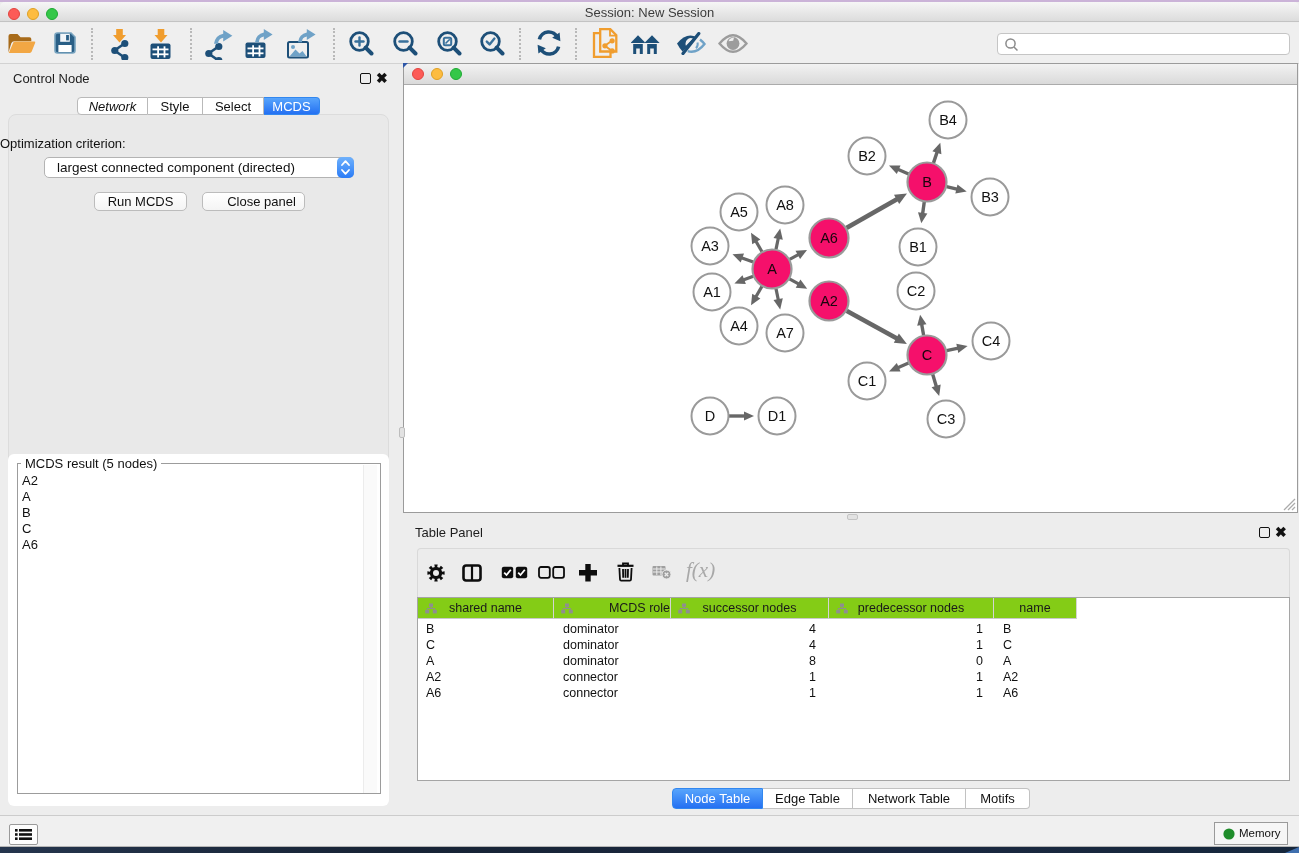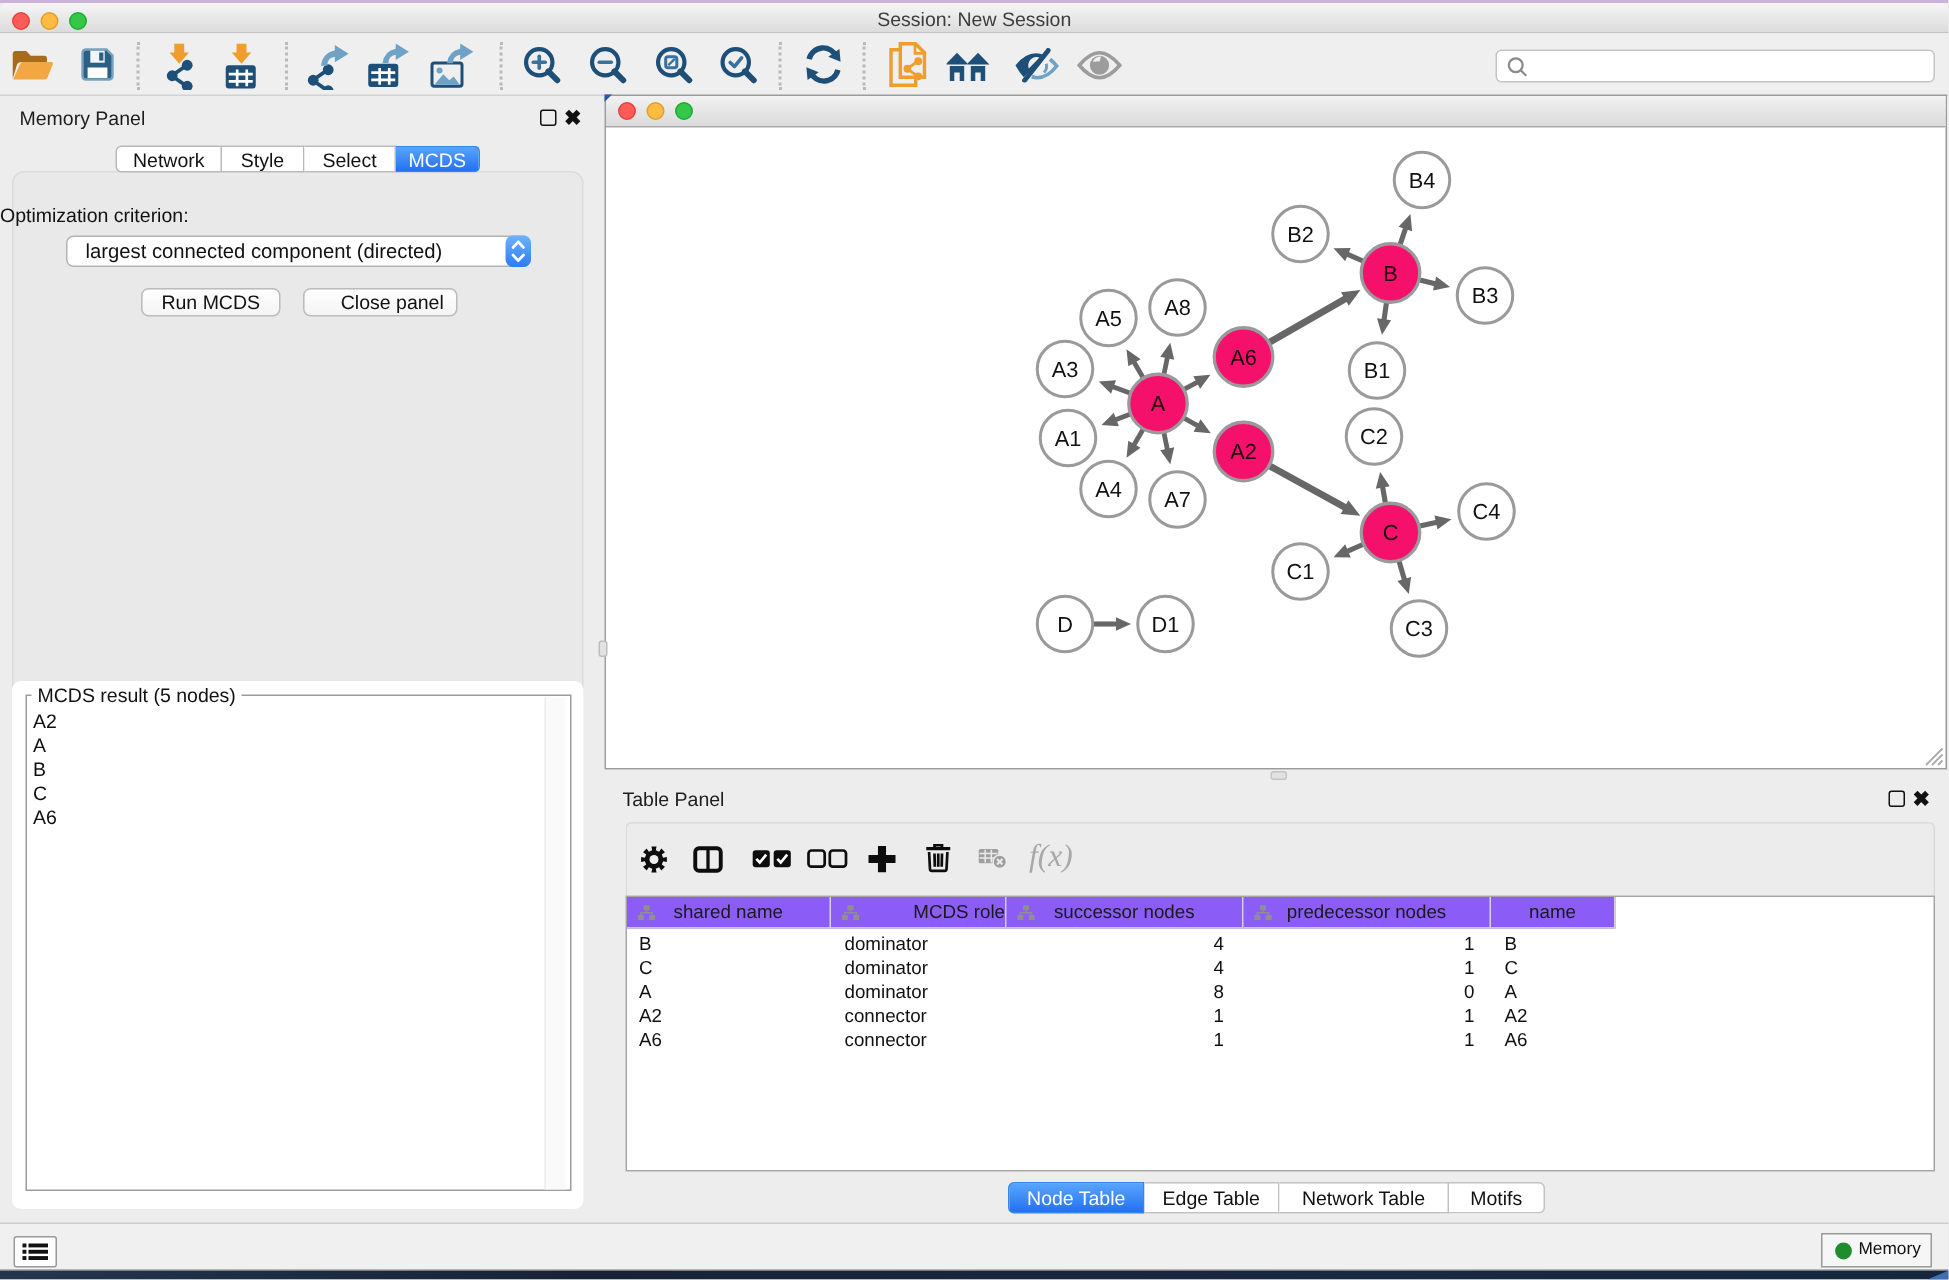--- a/index.html
+++ b/index.html
@@ -15,21 +15,21 @@
 #toolbar{left:0;top:23px;width:1299px;height:41px;background:#efefef;border-bottom:1px solid #d2d2d2;}
 .sep{position:absolute;top:5px;height:32px;width:0;border-left:2px dotted #b9b9b9;}
 .ticon{position:absolute;}
 #searchbox{left:997px;top:10px;width:293px;height:22px;background:#fff;border:1px solid #c5c5c5;border-radius:4px;}
 
 #cp-title{left:13px;top:71px;font-size:13px;color:#1d1d1d;}
 .winbtn-sq{width:11px;height:11px;border:1.6px solid #111;border-radius:2px;}
 .winbtn-x{font-size:14px;font-weight:bold;color:#111;line-height:11px;}
 #cp-tabs{left:77px;top:97px;height:18px;display:flex;font-size:13px;}
 #cp-tabs .tab{background:#fff;border:1px solid #b9b9b9;border-left:none;color:#111;display:flex;align-items:center;justify-content:center;height:18px;}
-#cp-tabs .tab:first-child{border-left:1px solid #b9b9b9;border-radius:4px 0 0 4px;}
+#cp-tabs .tab:first-child{border-left:1px solid #b9b9b9;border-radius:4px 0 0 4px;font-style:italic;}
 #cp-tabs .tab:last-child{border-radius:0 4px 4px 0;}
 #cp-tabs .tab.sel{background:linear-gradient(#58a5fc,#2470f2);border-color:#3287ef;color:#fff;}
 #cp-body{left:8px;top:114px;width:381px;height:692px;background:#e9e9e9;border:1px solid #dcdcdc;border-radius:8px;}
 #opt-label{left:0;top:136px;width:397px;font-size:13px;color:#111;}
 #dropdown{left:44px;top:157px;width:310px;height:21px;background:#fff;border:1px solid #b3b3b3;border-radius:5px;}
 #dropdown .txt{position:absolute;left:12px;top:2px;font-size:13.5px;color:#111;}
 #dropdown .step{position:absolute;right:-1px;top:-1px;width:17px;height:21px;border-radius:5px;background:linear-gradient(#6fb1fc,#2a7cf7);}
 .btn{position:absolute;height:19px;background:linear-gradient(#ffffff,#f4f4f4);border:1px solid #bcbcbc;border-radius:5px;font-size:13px;color:#111;text-align:center;line-height:17px;}
 #resultpanel{left:8px;top:454px;width:381px;height:352px;background:#fff;border-radius:6px;}
 #groupbox{left:9px;top:9px;width:364px;height:331px;border:1px solid #9c9c9c;}
@@ -42,21 +42,21 @@
 #nw-titlebar .tl{position:absolute;top:4px;width:12px;height:12px;border-radius:50%;}
 #nw-title{left:0;top:4px;width:893px;text-align:center;font-size:13px;color:#2e2e2e;}
 #bluecorner{left:403px;top:63px;width:0;height:0;border-top:5px solid #2e57a8;border-right:5px solid transparent;}
 
 #vhandle{left:399px;top:427px;width:6px;height:11px;background:#e2e2e2;border:1px solid #bdbdbd;border-radius:2px;}
 #hhandle{left:847px;top:514px;width:11px;height:6px;background:#e2e2e2;border:1px solid #c4c4c4;border-radius:2px;}
 
 #tp-title{left:415px;top:525px;font-size:13px;color:#1d1d1d;}
 #tp-toolbar{left:417px;top:548px;width:873px;height:50px;background:#ececec;border:1px solid #d9d9d9;border-radius:4px 4px 0 0;border-bottom:none;}
 #tp-table{left:417px;top:597px;width:873px;height:184px;background:#fff;border:1px solid #a5a5a5;}
-.th{position:absolute;top:0;height:21px;background:#8b5cf6;border-right:1px solid #d4d4d4;border-bottom:1px solid #c9c9c9;font-size:12.5px;color:#1a1a1a;display:flex;align-items:center;justify-content:center;}
+.th{position:absolute;top:0;height:21px;background:#84cc16;border-right:1px solid #d4d4d4;border-bottom:1px solid #c9c9c9;font-size:12.5px;color:#1a1a1a;display:flex;align-items:center;justify-content:center;}
 .trow{position:absolute;font-size:12.5px;color:#111;height:16px;line-height:16px;}
 
 #bot-tabs{left:672px;top:788px;height:21px;display:flex;font-size:13px;}
 #bot-tabs .tab{background:#fff;border:1px solid #c2c2c2;border-left:none;display:flex;align-items:center;justify-content:center;height:21px;color:#111;}
 #bot-tabs .tab:first-child{border-left:1px solid #c2c2c2;border-radius:4px 0 0 4px;}
 #bot-tabs .tab:last-child{border-radius:0 4px 4px 0;}
 #bot-tabs .tab.sel{background:linear-gradient(#58a5fc,#2470f2);border-color:#3287ef;color:#fff;}
 
 #statusbar{left:0;top:815px;width:1299px;height:32px;background:#f0f0f0;border-top:1px solid #cccccc;border-bottom:1px solid #b5b5b5;}
 #listbtn{left:9px;top:824px;width:29px;height:21px;background:#fdfdfd;border:1px solid #9a9a9a;border-radius:2px;}
@@ -217,21 +217,21 @@
   <div class="sep" style="left:519px;"></div>
   <div class="sep" style="left:575px;"></div>
   <div class="abs" id="searchbox">
     <svg width="16" height="16" style="position:absolute;left:6px;top:3px;">
         <circle cx="6.5" cy="6.5" r="4.6" fill="none" stroke="#8b8b8b" stroke-width="1.5"></circle>
         <line x1="10" y1="10" x2="13.5" y2="13.5" stroke="#8b8b8b" stroke-width="1.5"></line>
       </svg>
   </div>
 </div>
 
-<div class="abs" id="cp-title">Memory Panel</div>
+<div class="abs" id="cp-title">Control Node</div>
 <div class="abs winbtn-sq" style="left:360px;top:73px;"></div>
 <div class="abs winbtn-x" style="left:376px;top:73px;">✖</div>
 <div class="abs" id="cp-body"></div>
 <div class="abs" id="cp-tabs">
   <div class="tab" style="width:71px;">Network</div>
   <div class="tab" style="width:55px;">Style</div>
   <div class="tab" style="width:61px;">Select</div>
   <div class="tab sel" style="width:56px;">MCDS</div>
 </div>
 <div class="abs" id="opt-label">Optimization criterion:</div>

